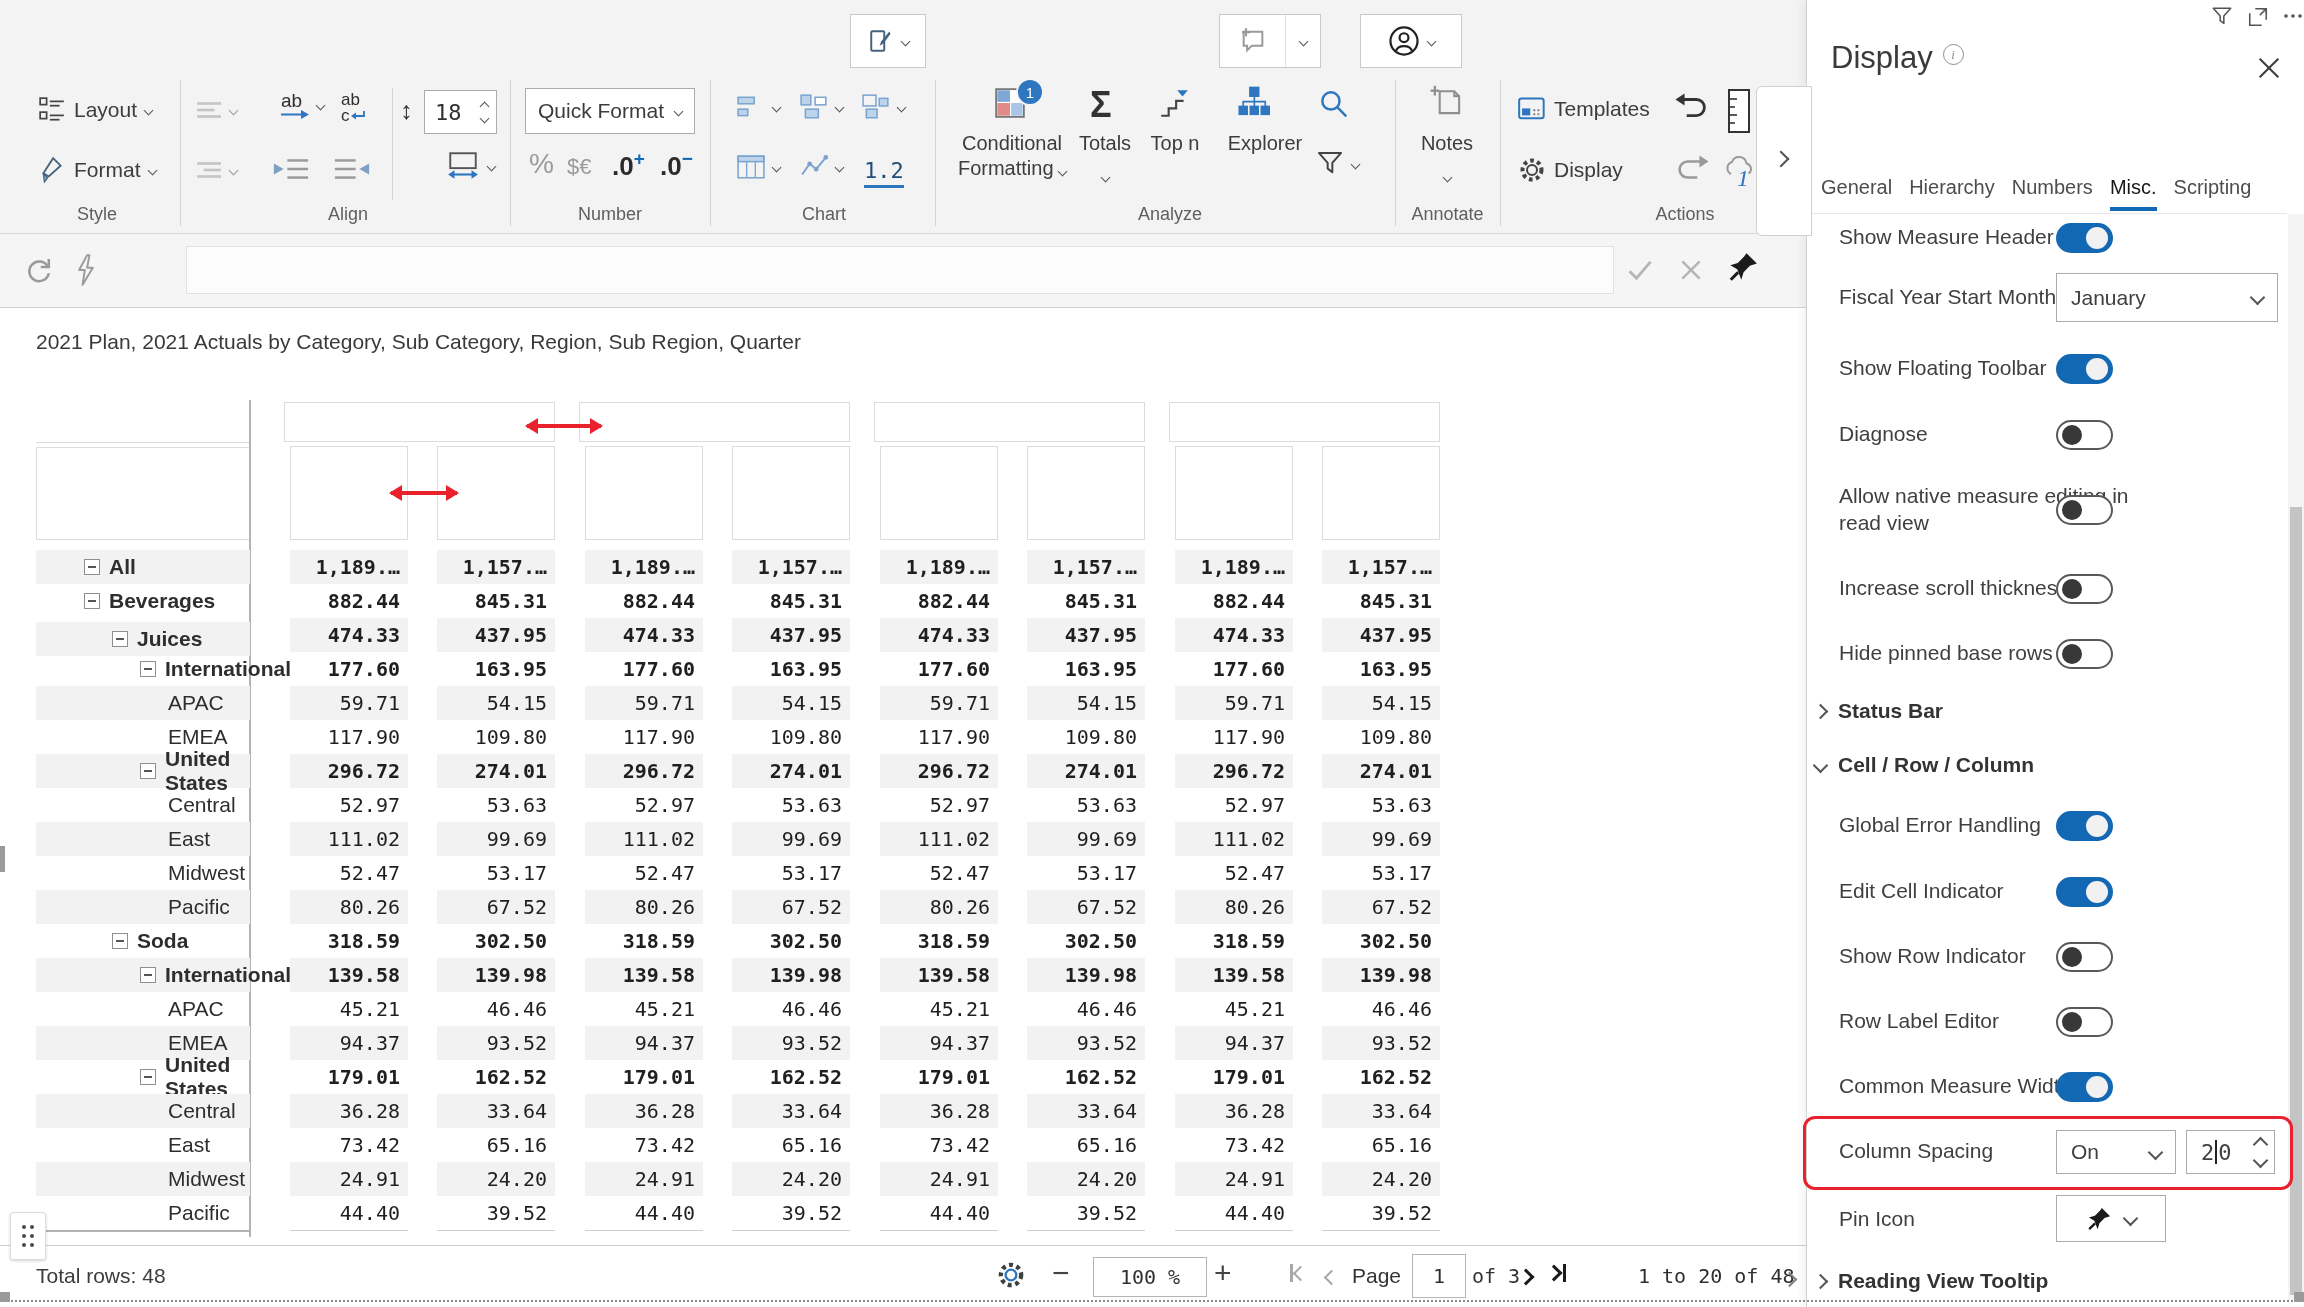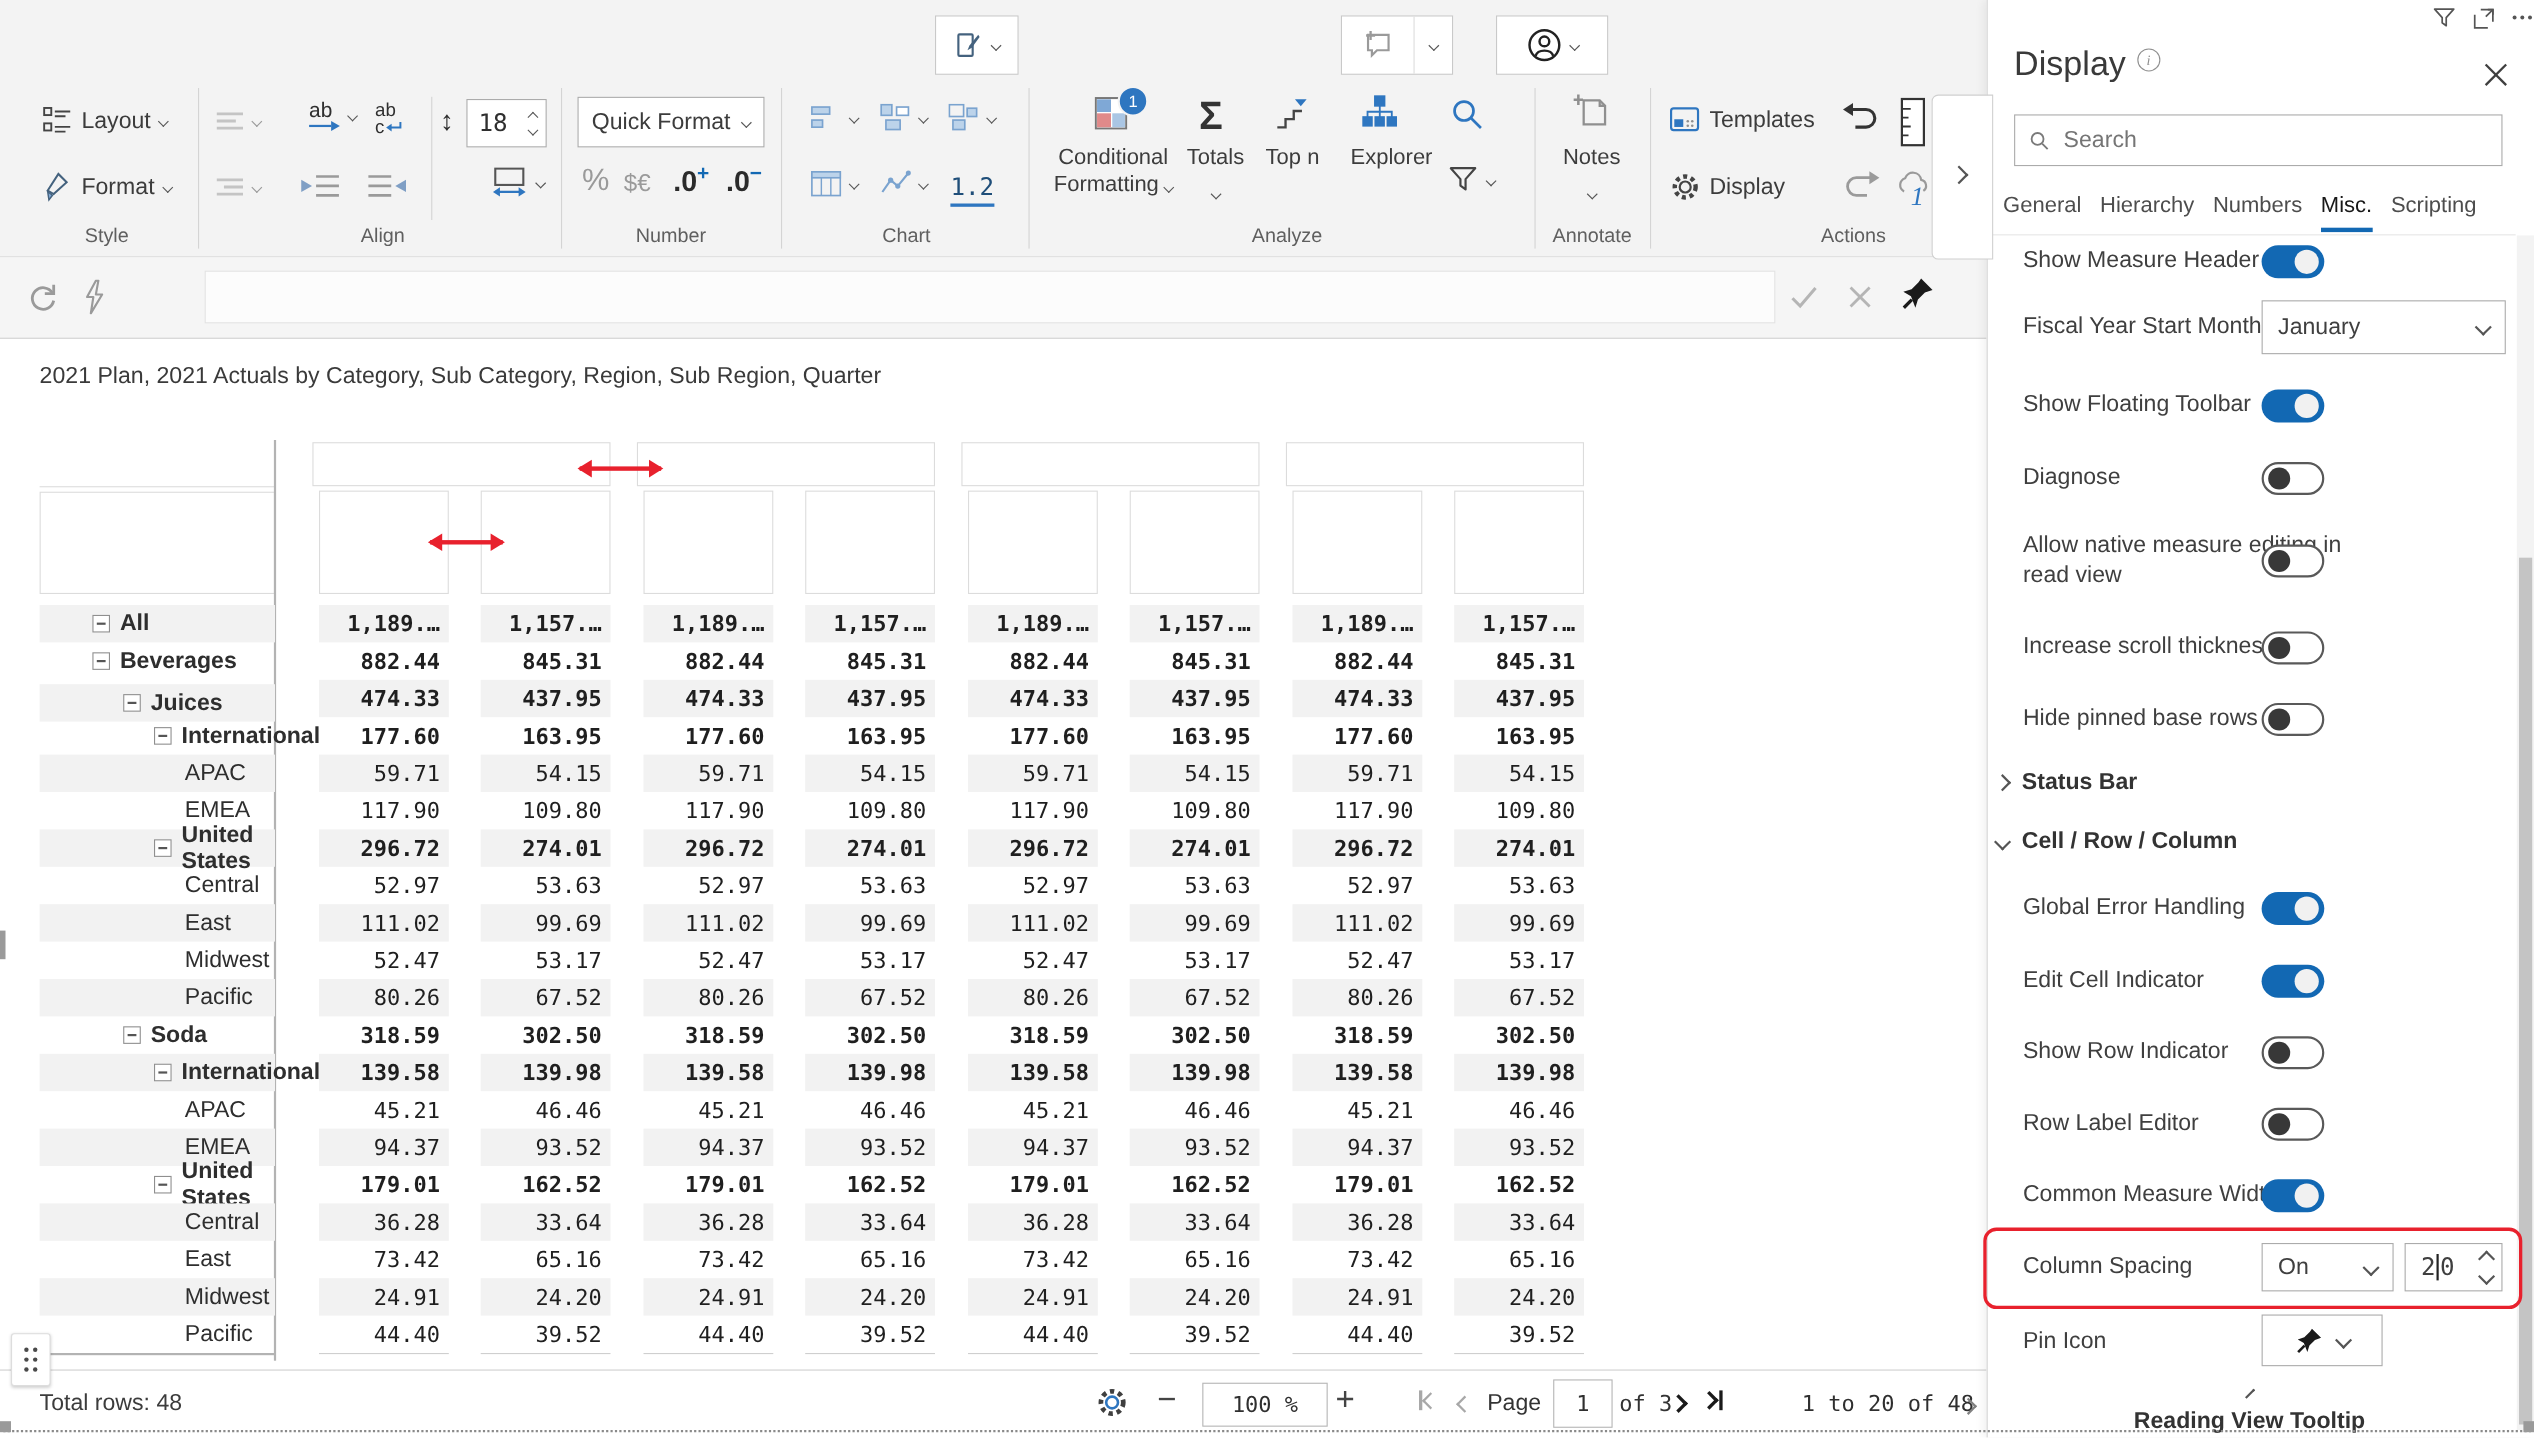--- a/index.html
+++ b/index.html
@@ -837,29 +837,20 @@
     </div>
     <span class="abs" style="left:448px;top:54px;">
       <svg width="28" height="28" viewBox="0 0 24 24">
           <g stroke="#3f3f3f" stroke-width="1.8">
             <line x1="4" y1="4" x2="20" y2="20"></line>
             <line x1="20" y1="4" x2="4" y2="20"></line>
           </g>
         </svg>
     </span>
 
-    <div class="box-input" style="position:absolute;left:24px;top:104px;width:444px;height:47px;padding:0 12px;gap:10px;">
-      <span>
-        <svg width="20" height="20" viewBox="0 0 24 24">
-            <circle cx="10" cy="10" r="6.5" fill="none" stroke="#7a7a7a" stroke-width="2"></circle>
-            <line x1="15" y1="15" x2="21" y2="21" stroke="#7a7a7a" stroke-width="2"></line>
-          </svg>
-      </span>
-      <input type="text" style="border: none; outline: none; flex: 1 1 0%; font-size: 21px; color: rgb(68, 68, 68); background: transparent; font-family: &quot;Liberation Sans&quot;, sans-serif;" placeholder="Search">
-    </div>
 
     <div class="ptabs" style="left:14px;top:176px;">
       <span class="ptab">General</span>
       <span class="ptab">Hierarchy</span>
       <span class="ptab">Numbers</span>
       <span class="ptab active">Misc.</span>
       <span class="ptab">Scripting</span>
     </div>
     <div class="abs" style="left:0;top:213px;width:480px;height:1px;background:#e6e6e6;"></div>
 
@@ -919,21 +910,21 @@
           <span>
             <svg width="24" height="24" viewBox="0 0 26 26">
               <g fill="#1a1a1a">
                 <path d="M16 1 L25 10 L19 12 L13.5 17.5 L11.5 24 L8 15 L2 11.5 L8.5 9.5 L14 4 Z"></path>
                 <rect x="1" y="20" width="9" height="2.6" transform="rotate(-45 5 21)"></rect>
               </g>
             </svg>
           </span>
           <span class="ch" style="width: 9px; height: 9px; border-width: 2px; border-color: rgb(85, 85, 85); margin: 0px;"></span>
         </div>
-        <div style="position: absolute; left: 8px; top: 1266px; width: 460px; height: 30px; display: flex; align-items: center; gap: 12px; flex-direction: column;">
+        <div style="position: absolute; left: 8px; top: 1266px; width: 460px; height: 30px; display: flex; align-items: center; gap: 12px;">
           <span class="ch right" style="width: 9px; height: 9px; border-width: 2px; border-color: rgb(85, 85, 85);"></span>
           <span class="psec" style="position: static;">Reading View Tooltip</span>
         </div>
       </div>
 
     <div class="scroll-track" style="left:481px;top:214px;width:16px;height:1086px;position:absolute;"></div>
     <div class="scroll-thumb" style="left:483px;top:507px;width:12px;height:788px;position:absolute;"></div>
   </div>
 
   <div class="dashed-bottom"></div>

